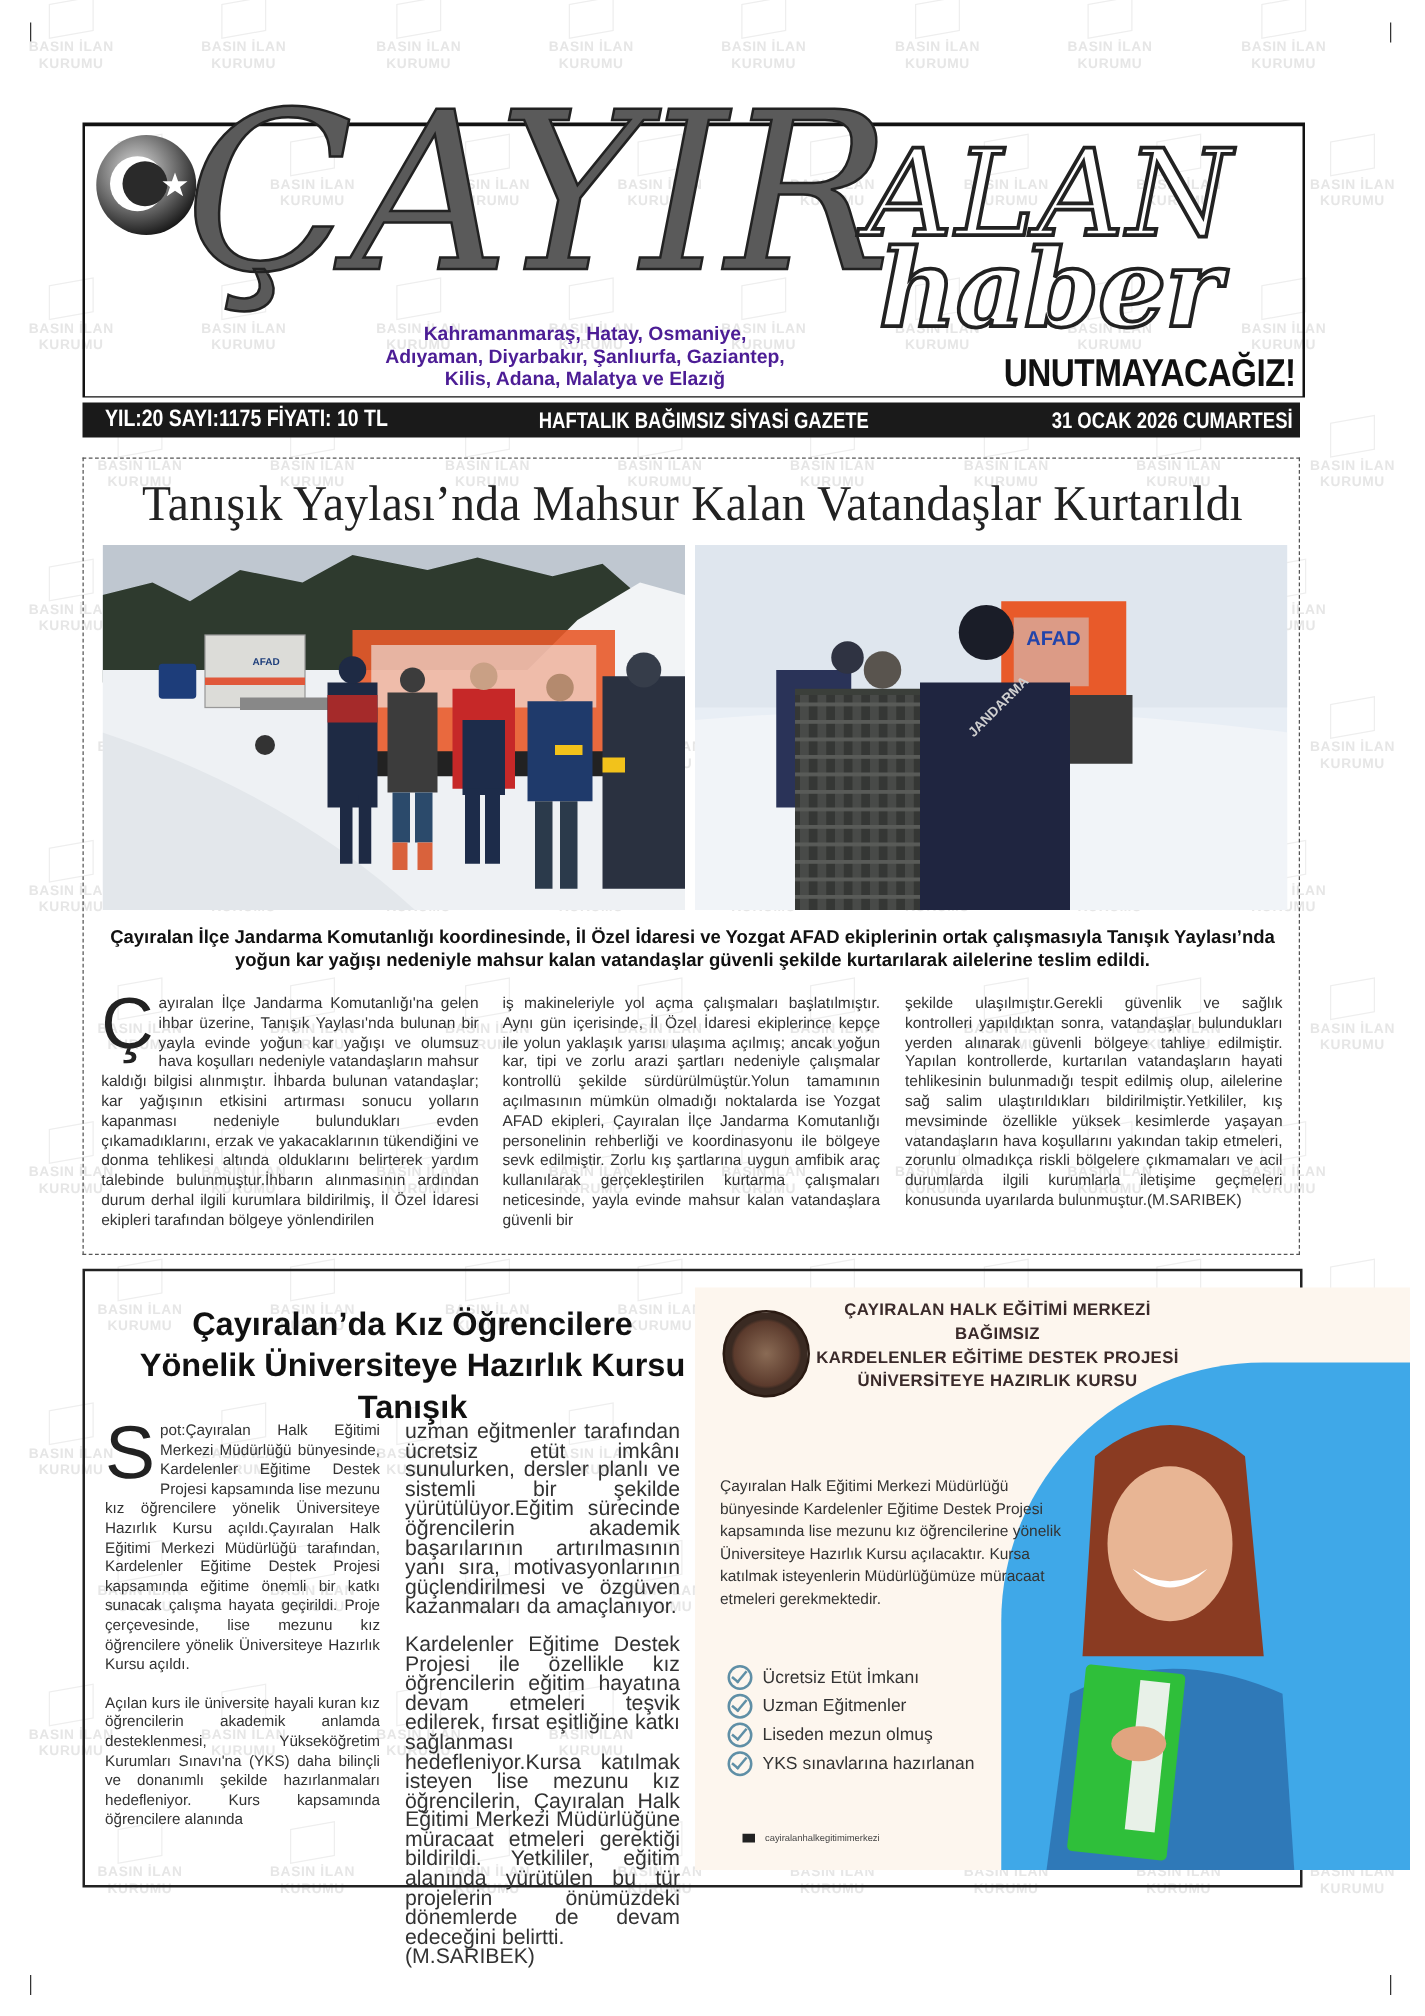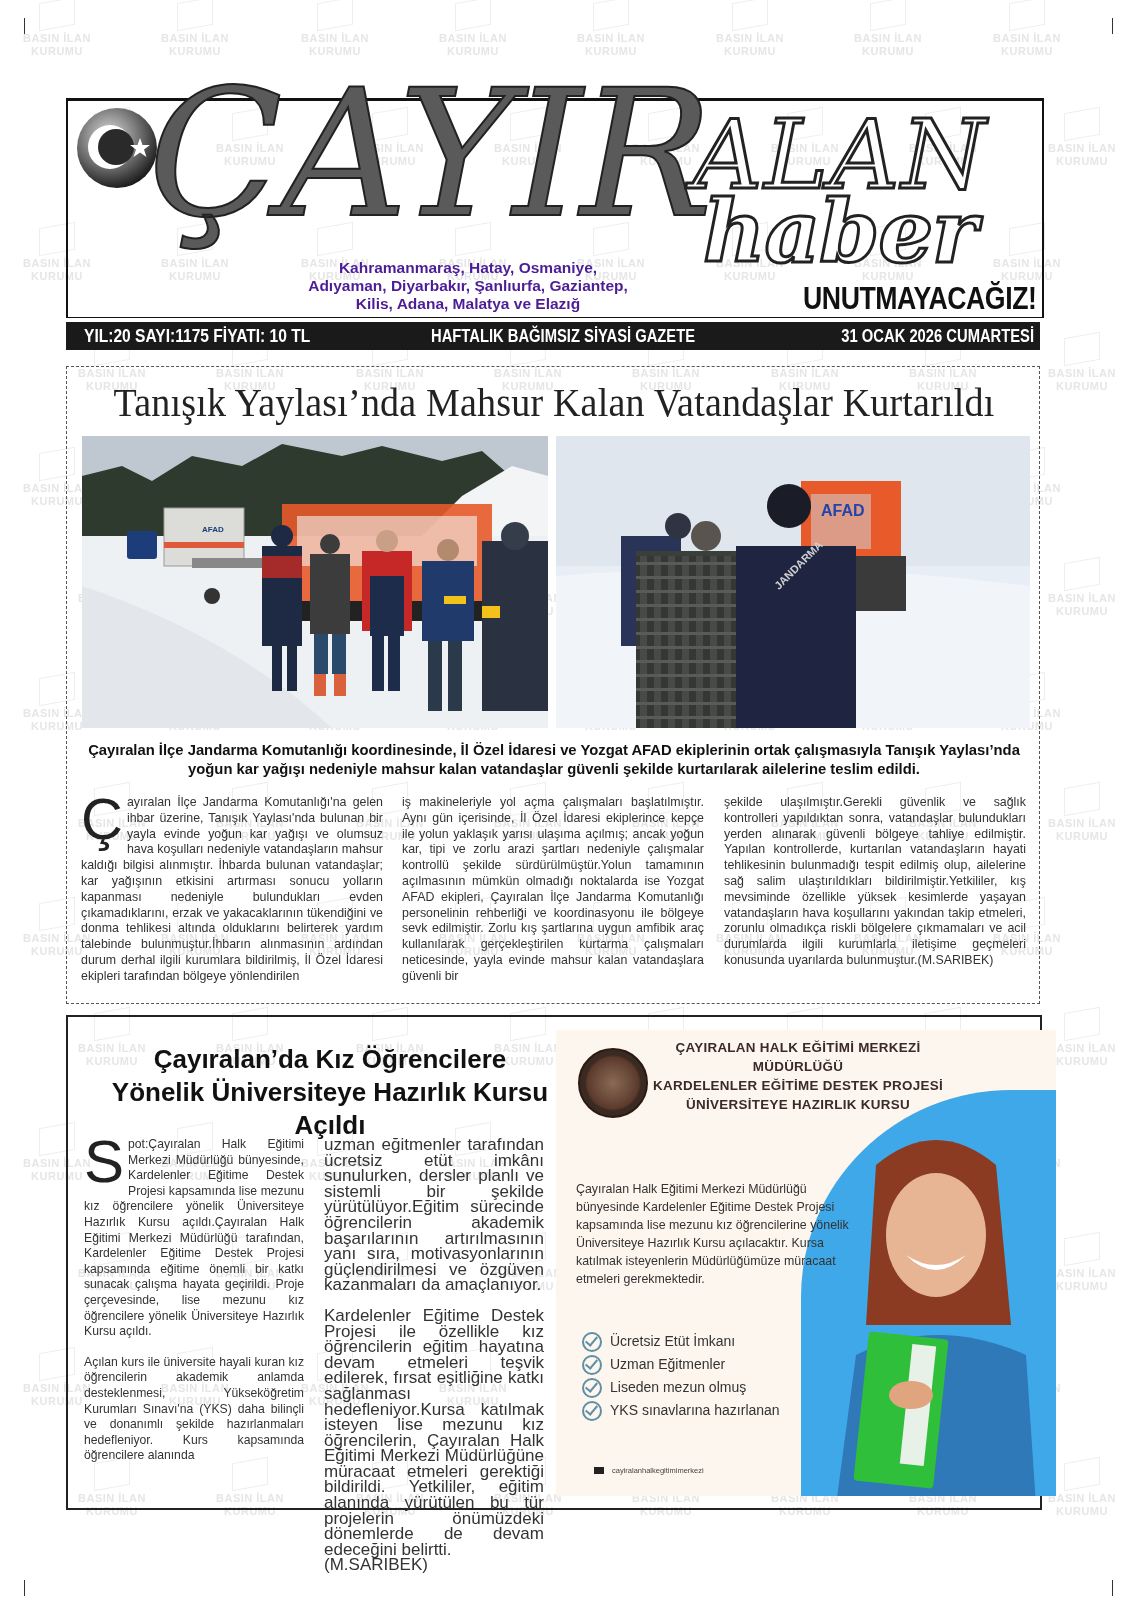--- a/index.html
+++ b/index.html
@@ -56,21 +56,21 @@
   .col p { margin: 0 0 15px 0; }
 
   
   .article2 { position: absolute; left: 66px; top: 1015px; width: 972px; height: 491px;
               border: 2px solid #222; z-index: 1; }
   .a2-title { position: absolute; left: 4px; top: 10px; width: 484px; text-align: center;
               font-weight: bold; font-size: 26px; line-height: 33px; color: #111; }
   .a2-col1 { left: 16px; top: 120px; width: 220px; font-size: 12.2px; line-height: 15.6px; }
   .a2-col2 { left: 256px; top: 120px; width: 220px; font-size: 17px; line-height: 15.6px; }
   .a2-col1 .dropcap { font-size: 60px; line-height: 50px; }
-  .ad { position: absolute; left: 488px; top: 13px; width: 500px; height: 466px;
+  .ad { position: absolute; left: 488px; top: 13px; width: 572px; height: 466px;
         background: #fdf6ee; overflow: hidden; }
   .ad-blue { position: absolute; left: 245px; top: 60px; width: 420px; height: 460px;
              background: #3fa8e8; border-radius: 50% 0 0 0 / 45% 0 0 0; }
   .ad-head { position: absolute; left: 92px; top: 8px; width: 300px; text-align: center;
              font-weight: bold; font-size: 13.4px; line-height: 19px; color: #3a2a2a; letter-spacing: 0.3px; }
   .ad-logo { position: absolute; left: 22px; top: 18px; width: 66px; height: 66px; border-radius: 50%;
              background: radial-gradient(circle, #8a6b55 0%, #5b3a2c 55%, #3a2a22 60%, #3a2a22 100%);
              border: 2px solid #2a1a12; }
   .ad-body { position: absolute; left: 20px; top: 150px; width: 280px; 
              font-size: 12.4px; line-height: 18px; color: #333; }
@@ -786,42 +786,42 @@
   </div>
   <div class="col a1-col3">
     <span>şekilde ulaşılmıştır.Gerekli güvenlik ve sağlık kontrolleri yapıldıktan sonra, vatandaşlar bulundukları yerden alınarak güvenli bölgeye tahliye edilmiştir. Yapılan kontrollerde, kurtarılan vatandaşların hayati tehlikesinin bulunmadığı tespit edilmiş olup, ailelerine sağ salim ulaştırıldıkları bildirilmiştir.Yetkililer, kış mevsiminde özellikle yüksek kesimlerde yaşayan vatandaşların hava koşullarını yakından takip etmeleri, zorunlu olmadıkça riskli bölgelere çıkmamaları ve acil durumlarda ilgili kurumlarla iletişime geçmeleri konusunda uyarılarda bulunmuştur.(M.SARIBEK)</span>
   </div>
 </article>
 
 <article class="article2">
   <h2 class="a2-title" style="margin:16px;">
     <div>Çayıralan’da Kız Öğrencilere</div>
     <div>Yönelik Üniversiteye Hazırlık Kursu</div>
-    <div>Açıldı</div>
+    <div>Tanışık</div>
   </h2>
 
   <div class="col a2-col1">
     <p>
       <span class="dropcap">S</span>
       <span>pot:Çayıralan Halk Eğitimi Merkezi Müdürlüğü bünyesinde, Kardelenler Eğitime Destek Projesi kapsamında lise mezunu kız öğrencilere yönelik Üniversiteye Hazırlık Kursu açıldı.Çayıralan Halk Eğitimi Merkezi Müdürlüğü tarafından, Kardelenler Eğitime Destek Projesi kapsamında eğitime önemli bir katkı sunacak çalışma hayata geçirildi. Proje çerçevesinde, lise mezunu kız öğrencilere yönelik Üniversiteye Hazırlık Kursu açıldı.</span>
     </p>
     <p>Açılan kurs ile üniversite hayali kuran kız öğrencilerin akademik anlamda desteklenmesi, Yükseköğretim Kurumları Sınavı'na (YKS) daha bilinçli ve donanımlı şekilde hazırlanmaları hedefleniyor. Kurs kapsamında öğrencilere alanında</p>
   </div>
   <div class="col a2-col2">
     <p>uzman eğitmenler tarafından ücretsiz etüt imkânı sunulurken, dersler planlı ve sistemli bir şekilde yürütülüyor.Eğitim sürecinde öğrencilerin akademik başarılarının artırılmasının yanı sıra, motivasyonlarının güçlendirilmesi ve özgüven kazanmaları da amaçlanıyor.</p>
     <p style="margin-bottom:0">Kardelenler Eğitime Destek Projesi ile özellikle kız öğrencilerin eğitim hayatına devam etmeleri teşvik edilerek, fırsat eşitliğine katkı sağlanması hedefleniyor.Kursa katılmak isteyen lise mezunu kız öğrencilerin, Çayıralan Halk Eğitimi Merkezi Müdürlüğüne müracaat etmeleri gerektiği bildirildi. Yetkililer, eğitim alanında yürütülen bu tür projelerin önümüzdeki dönemlerde de devam edeceğini belirtti.</p>
     <div>(M.SARIBEK)</div>
   </div>
 
   <div class="ad">
     <div class="ad-blue"></div>
     <div class="ad-logo"></div>
     <div class="ad-head">
       <div>ÇAYIRALAN HALK EĞİTİMİ MERKEZİ</div>
-      <div>MÜDÜRLÜĞÜ</div>
+      <div>BAĞIMSIZ</div>
       <div>KARDELENLER EĞİTİME DESTEK PROJESİ</div>
       <div>ÜNİVERSİTEYE HAZIRLIK KURSU</div>
     </div>
     <div class="ad-body">Çayıralan Halk Eğitimi Merkezi Müdürlüğü bünyesinde Kardelenler Eğitime Destek Projesi kapsamında lise mezunu kız öğrencilerine yönelik Üniversiteye Hazırlık Kursu açılacaktır. Kursa katılmak isteyenlerin Müdürlüğümüze müracaat etmeleri gerekmektedir.</div>
     <ul class="ad-list">
       <li>
           <span class="chk"></span>
           <span>Ücretsiz Etüt İmkanı</span>
         </li>
       <li>

